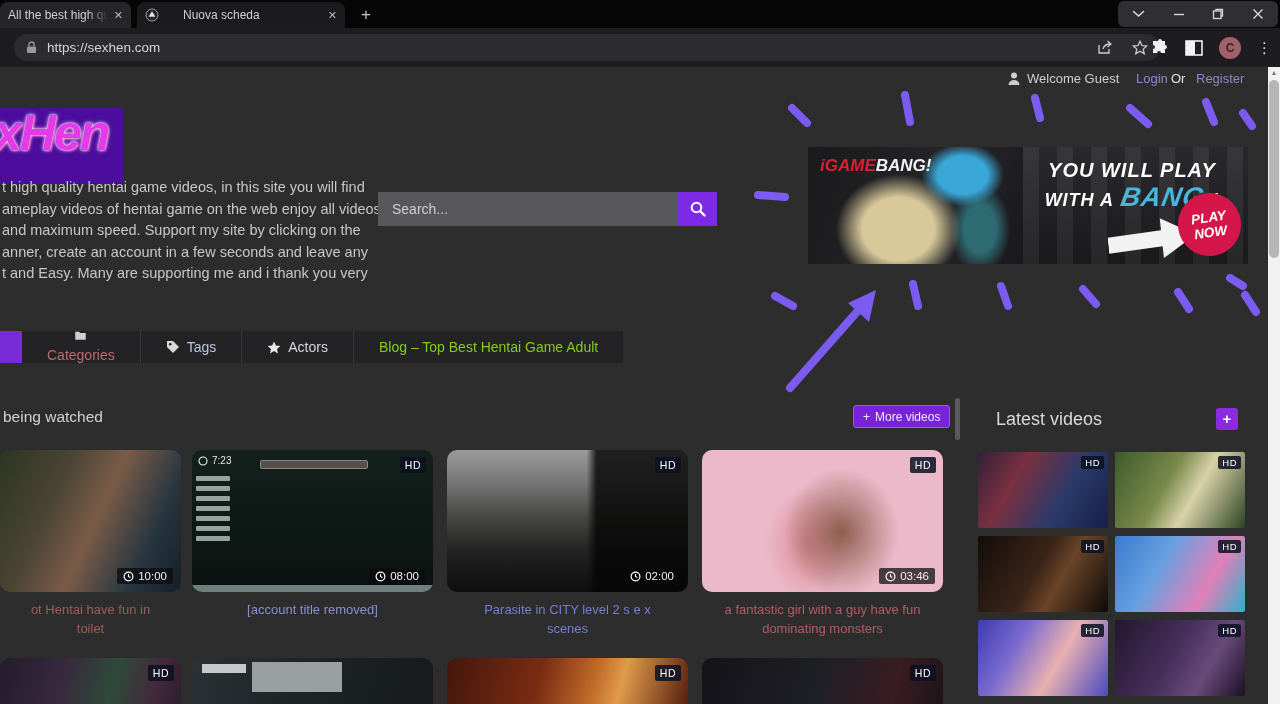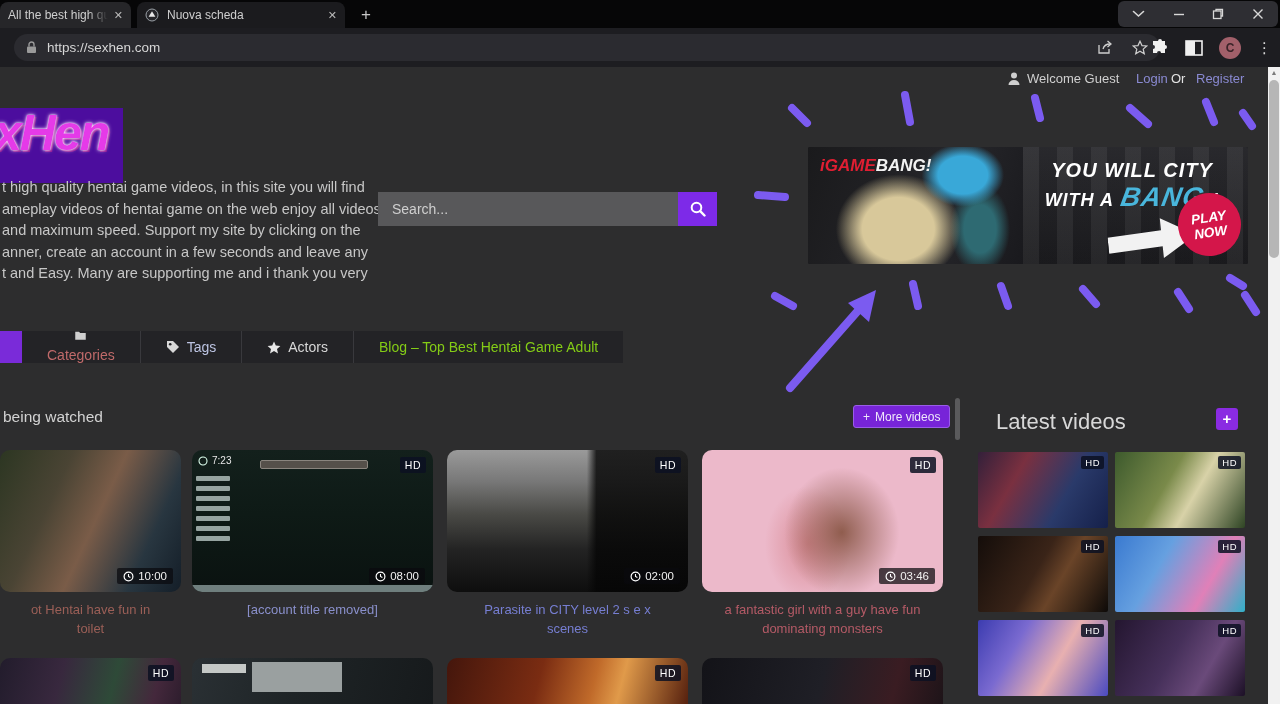--- a/index.html
+++ b/index.html
@@ -5,21 +5,21 @@
   * { box-sizing: border-box; margin: 0; padding: 0; }
   html,body { width:1280px; height:704px; overflow:hidden; background:#000; }
   body { font-family:"Liberation Sans","DejaVu Sans",sans-serif; }
   .window { position:relative; width:1280px; height:704px; background:#2d2d2e; }
 
   
   .tabstrip { position:absolute; top:0; left:0; width:1280px; height:28px; background:#060607; }
   .tab { position:absolute; top:2px; height:26px; display:flex; align-items:center;
          border-radius:8px 8px 0 0; color:#cfcfcf; font-size:12px; padding:0 8px; }
   .tab-active { left:0; width:131px; background:#262629; }
-  .tab-inactive { left:137px; width:208px; background:#1b1b1e; }
+  .tab-inactive { left:137px; width:208px; background:#1b1b1e;gap:16px; }
   .tab-title { flex:1; overflow:hidden; white-space:nowrap; -webkit-mask-image:linear-gradient(90deg,#000 80%,transparent); mask-image:linear-gradient(90deg,#000 80%,transparent); }
   .tab-close { color:#b9b9b9; font-size:11px; margin-left:6px; cursor:default; }
   .favicon { width:14px; height:14px; margin-right:8px; flex:none; }
   .newtab-btn { position:absolute; left:355px; top:4px; width:22px; height:22px; border-radius:50%;
                 color:#c7c7c7; font-size:17px; line-height:21px; text-align:center; }
   .winctl { position:absolute; right:2px; top:1px; width:160px; height:26px; background:#2e2e33;
             border-radius:6px; display:flex; align-items:center; justify-content:space-around; }
   .winctl svg { display:block; }
 
   
@@ -88,21 +88,21 @@
   .nav-stub { width:22px; background:#7a2bd9; }
   .nav-item { display:flex; align-items:center; gap:7px; padding:0 25px; font-size:14px; border-left:1px solid #39393d; }
   .nav-item:nth-child(2){ border-left:none;flex-direction:column; }
   .nv-cat { color:#c06a6a; } .nv-tags { color:#bcc4e2; } .nv-actors { color:#d8d8d8; } .nv-blog { color:#84cc16;justify-content:flex-end; }
 
   
   .h-watched { position:absolute; left:3px; top:341px; font-size:15.5px; color:#d2d2d2; }
   .more-btn { position:absolute; left:853px; top:338px; height:23px; background:#7724d8; border:1px solid #9a5ce8;
               border-radius:3px; color:#efe7fa; font-size:12px; display:flex; align-items:center; gap:5px; padding:0 9px; }
   .vdivider { position:absolute; left:955px; top:331px; width:5px; height:42px; background:#5a5a5c; border-radius:3px; }
-  .h-latest { position:absolute; left:996px; top:342px; font-size:22px; color:#d8d8d8; }
+  .h-latest { position:absolute; left:996px; top:342px; font-size:18px; color:#d8d8d8; }
   .plus-btn { position:absolute; left:1216px; top:341px; width:22px; height:22px; background:#8a2be2; border-radius:3px;
               color:#fff; font-size:15px; font-weight:bold; text-align:center; line-height:21px; }
 
   
   .card { position:absolute; width:241px; }
   .thumb { position:relative; width:100%; height:142px; border-radius:10px; overflow:hidden; }
   .hd-badge { position:absolute; top:7px; right:7px; background:rgba(12,16,34,.85); color:#fff;
               font-size:10.5px; font-weight:normal; padding:2px 5px; border-radius:2px; letter-spacing:.5px; }
   .dur-badge { position:absolute; bottom:8px; right:8px; background:rgba(10,10,14,.72); color:#f0f0f0;
                font-size:11.5px; padding:2px 6px; border-radius:2px; display:flex; align-items:center; gap:4px; }
@@ -245,21 +245,21 @@
       </button>
     </div>
 
     <div class="banner">
       <div class="banner-art"></div>
       <div class="banner-city"></div>
       <div class="brand">
         <span class="b-red">i</span><span class="b-red">GAME</span><span class="b-white">BANG!</span>
       </div>
       <div class="slogan">
-        <span class="s1">YOU WILL CITY</span>
+        <span class="s1">YOU WILL PLAY</span>
         <span class="s2">WITH A</span>
         <span class="s2 s-bang">BANG</span>
         <span class="s2">!</span>
       </div>
       <svg class="banner-arrow" width="92" height="46" viewBox="0 0 92 46" style="transform:rotate(-6deg)">
         <polygon points="0,16 54,14 54,2 88,22 54,42 54,30 0,32" fill="#f2f2f2"></polygon>
       </svg>
       <div class="cta">
         <span>PLAY</span>
         <span>NOW</span>

